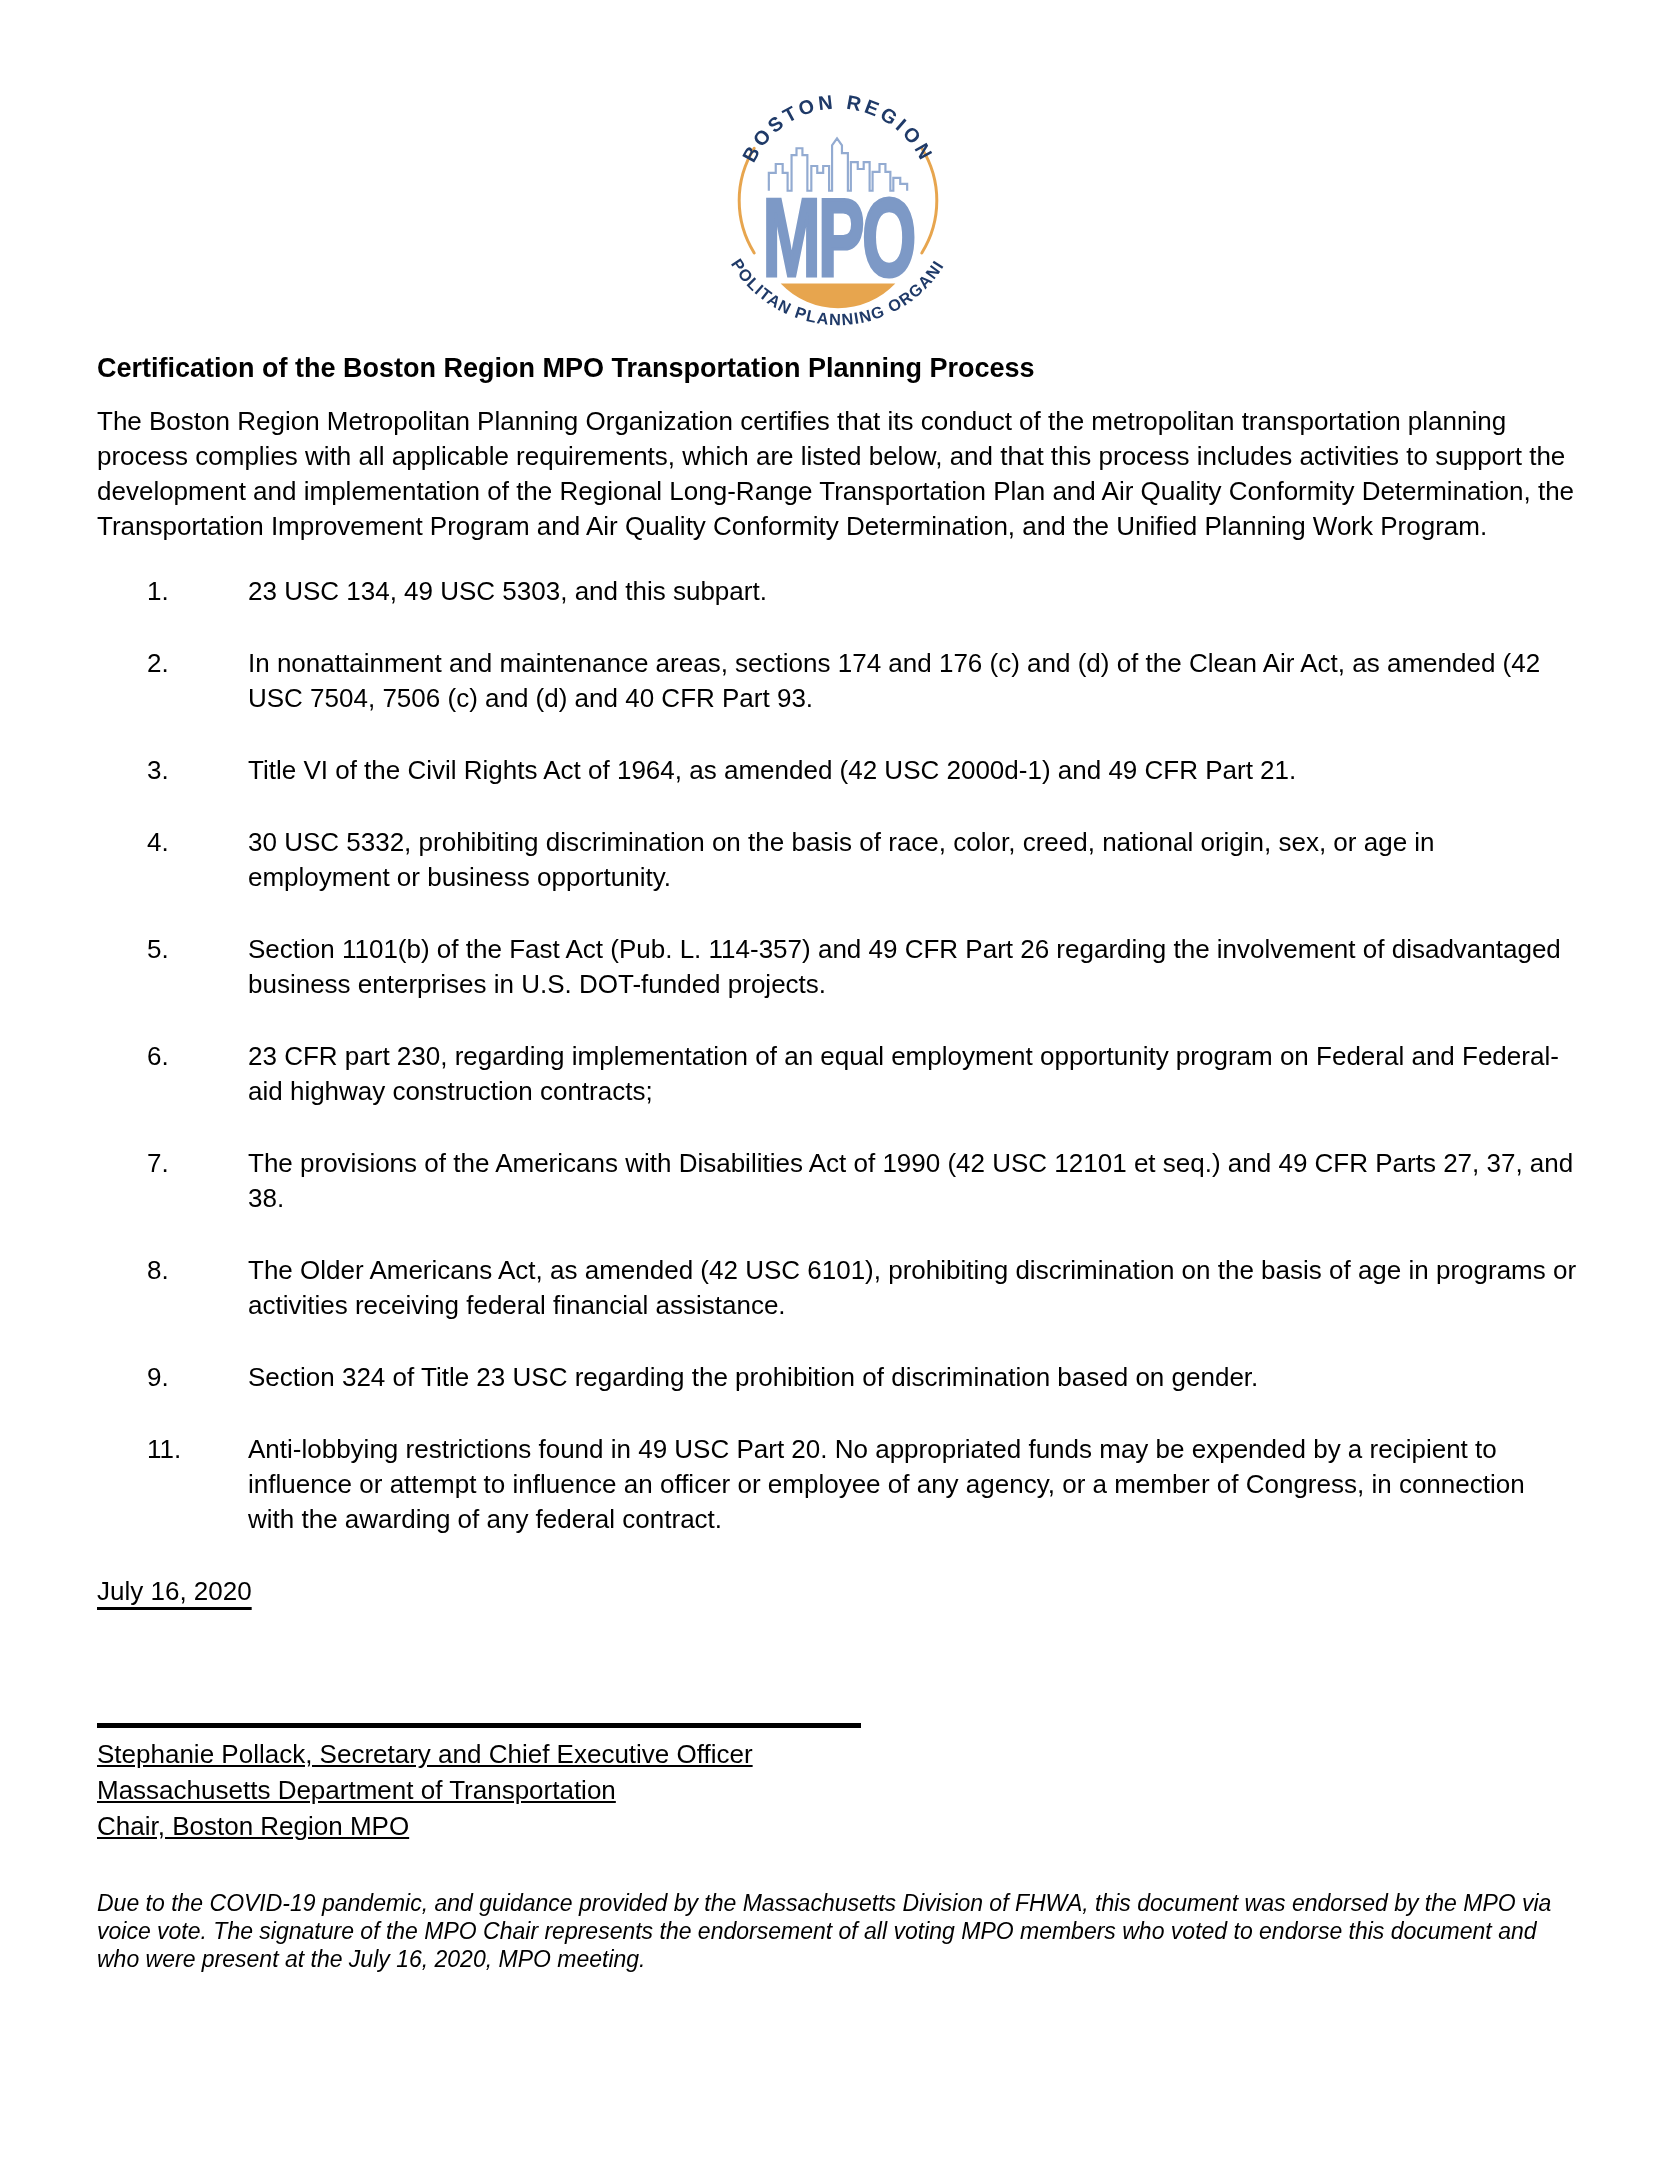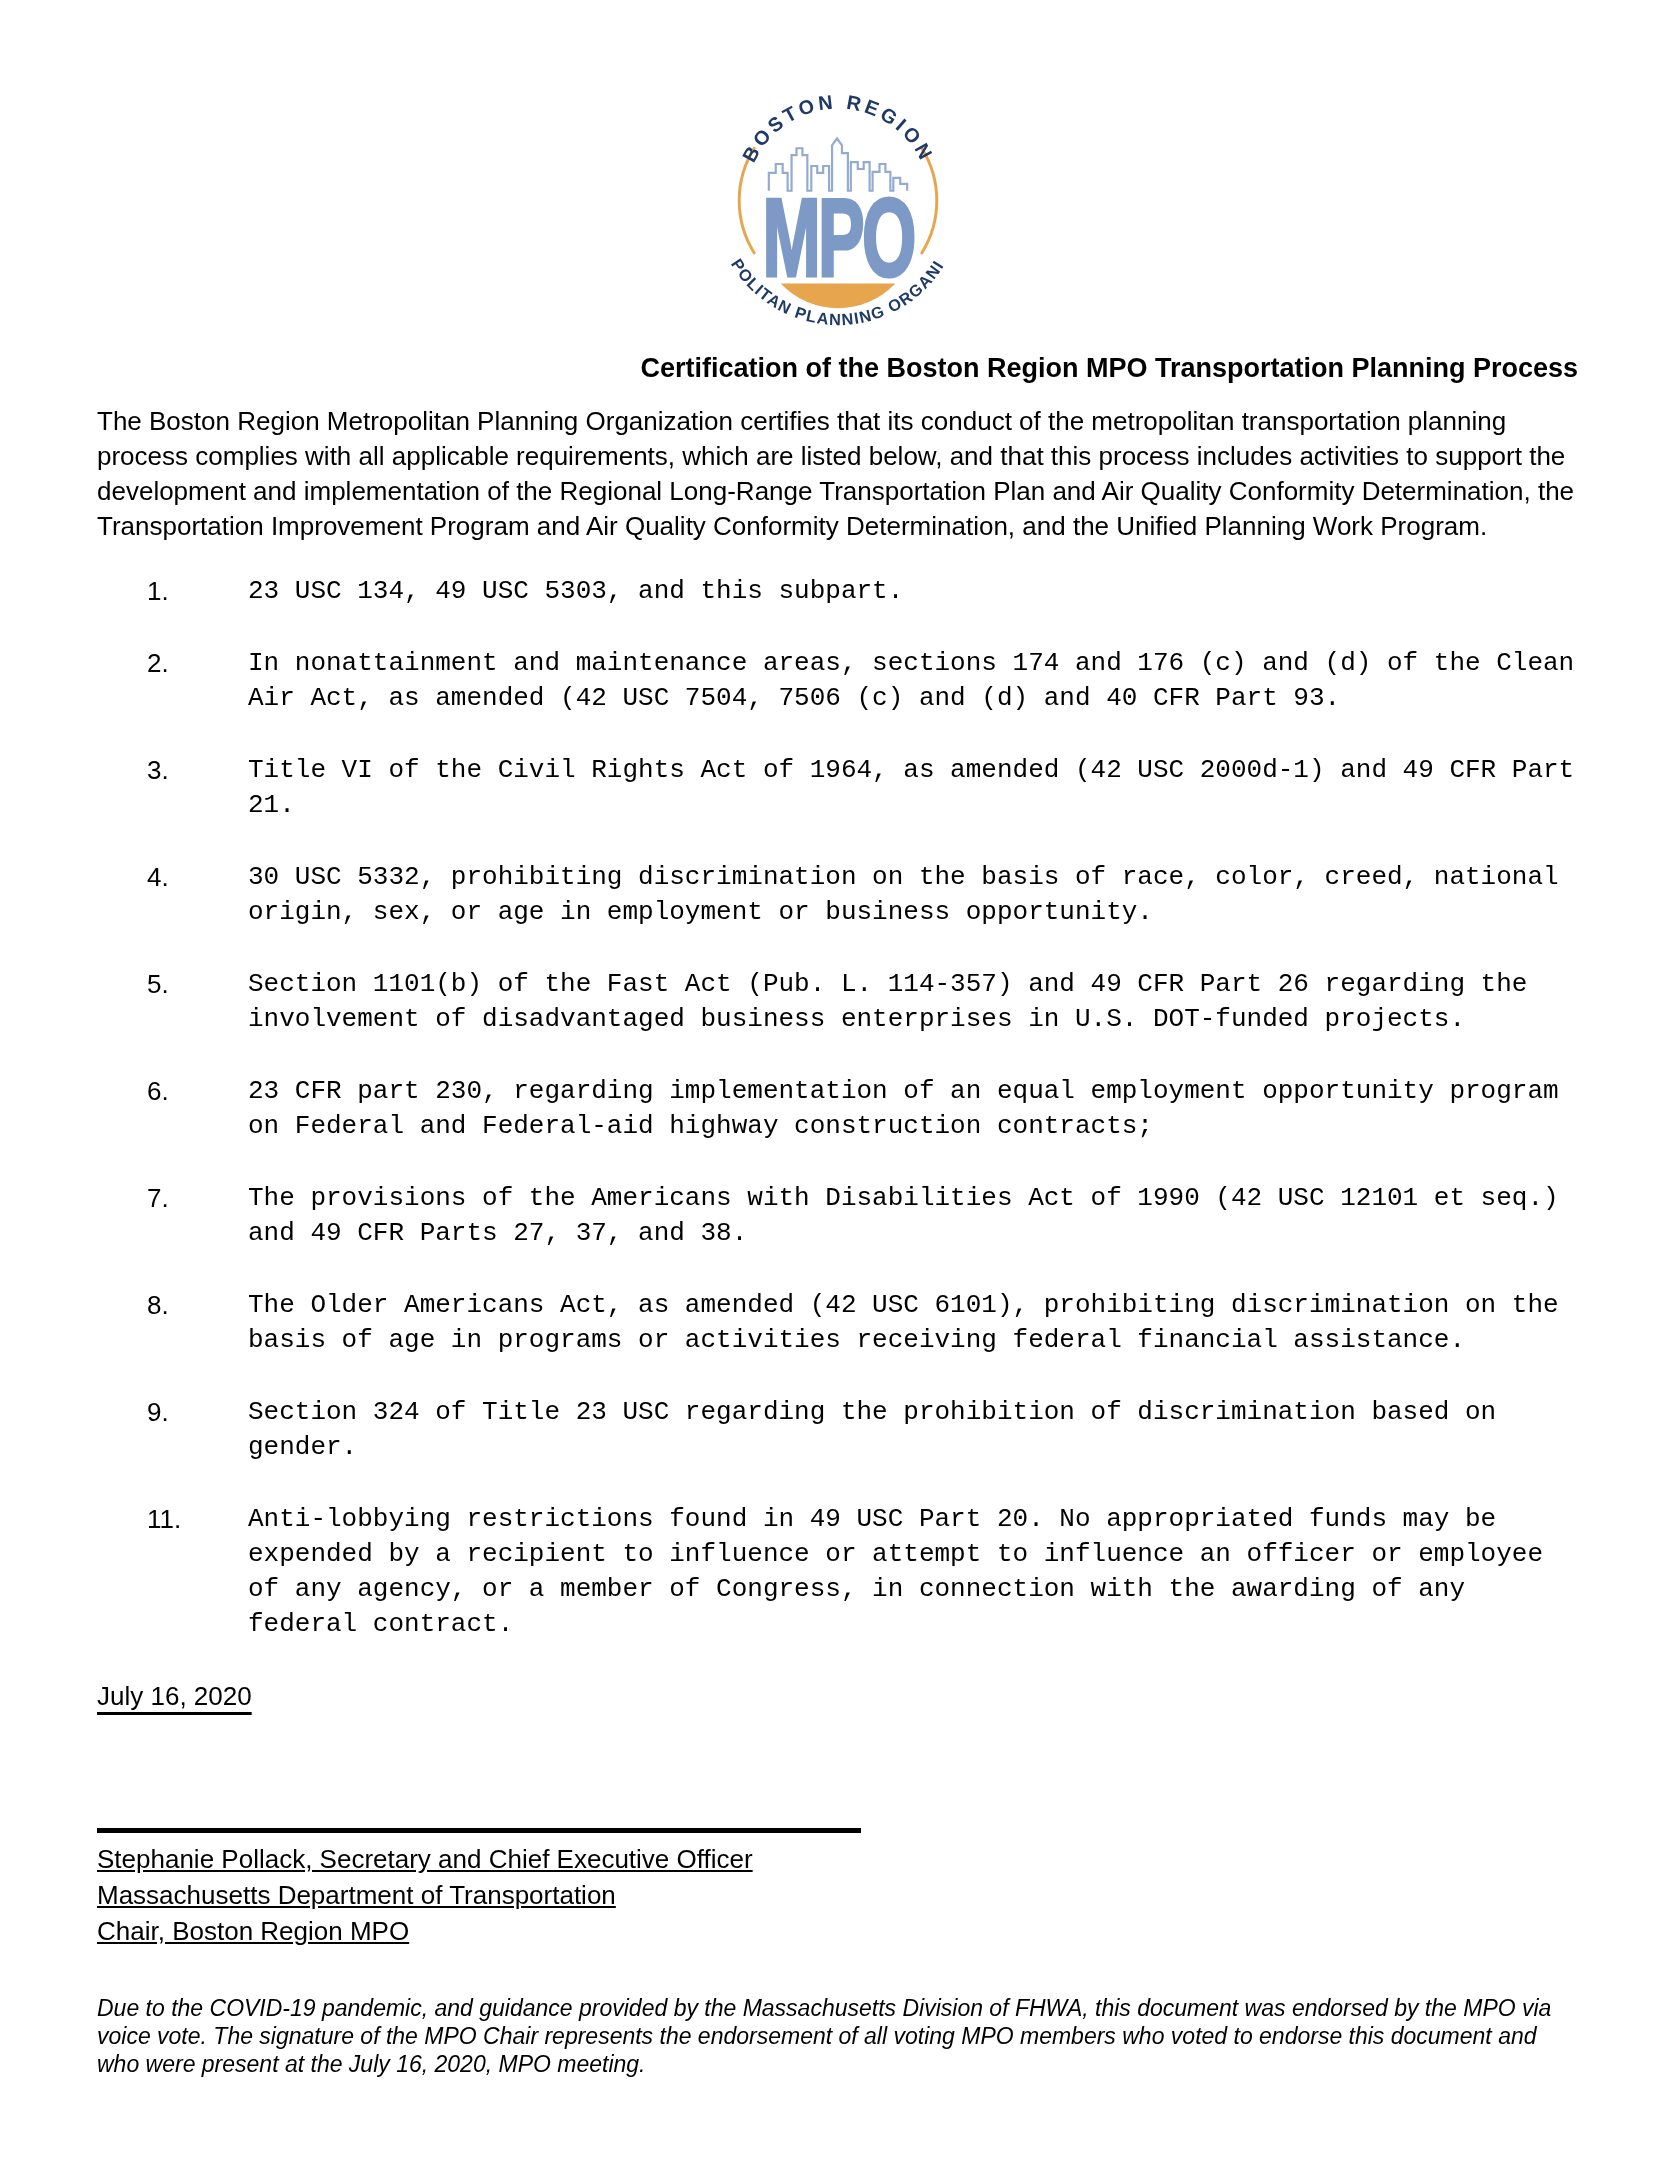--- a/index.html
+++ b/index.html
@@ -8,30 +8,30 @@
     font-family:"Liberation Sans", sans-serif;
     color:#000;
   }
   .page { position:relative; width:1675px; height:2178px; overflow:hidden; background:#fff; }
   .content { padding:0 97px; }
 
   .logo-wrap { display:flex; justify-content:center; padding-top:84px; }
   .logo-wrap svg { width:238px; height:249px; }
 
   .doc-title {
-    text-align:right; font-weight:bold; font-size:27px;
+    text-align:left; font-weight:bold; font-size:27px;
     margin:20px 0 0 0; line-height:31px;
   }
 
   .intro { font-size:26px; line-height:35px; margin-top:20px; }
 
   .list { margin-top:30px; }
   .item { display:flex; font-size:26px; line-height:35px; margin-bottom:37px; }
   .item-num { flex:0 0 101px; margin-left:50px; }
-  .item-text { flex:1;font-family:Liberation Mono, monospace; }
+  .item-text { flex:1; }
 
   .date-line {
     font-size:26px; line-height:35px; margin-top:18px;
     text-decoration:underline; text-decoration-thickness:2.5px; text-underline-offset:7px;
     width:max-content;
   }
 
   .sig-rule { width:764px; height:0; border-top:5px solid #000; margin-top:114px; }
   .sig-block { font-size:26px; line-height:36px; margin-top:8px; }
   .sig-block div { white-space:nowrap;text-decoration:underline; }

